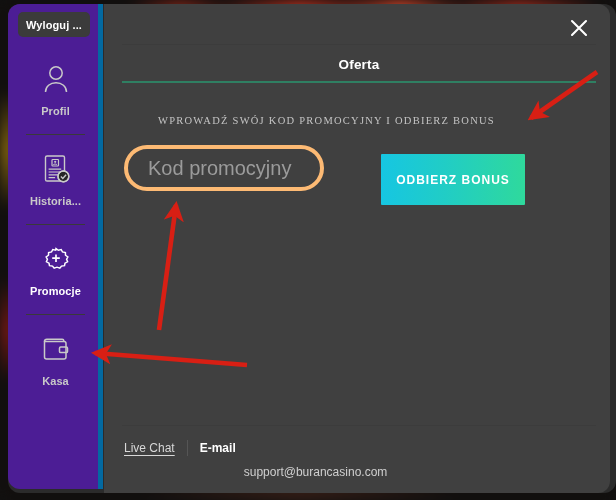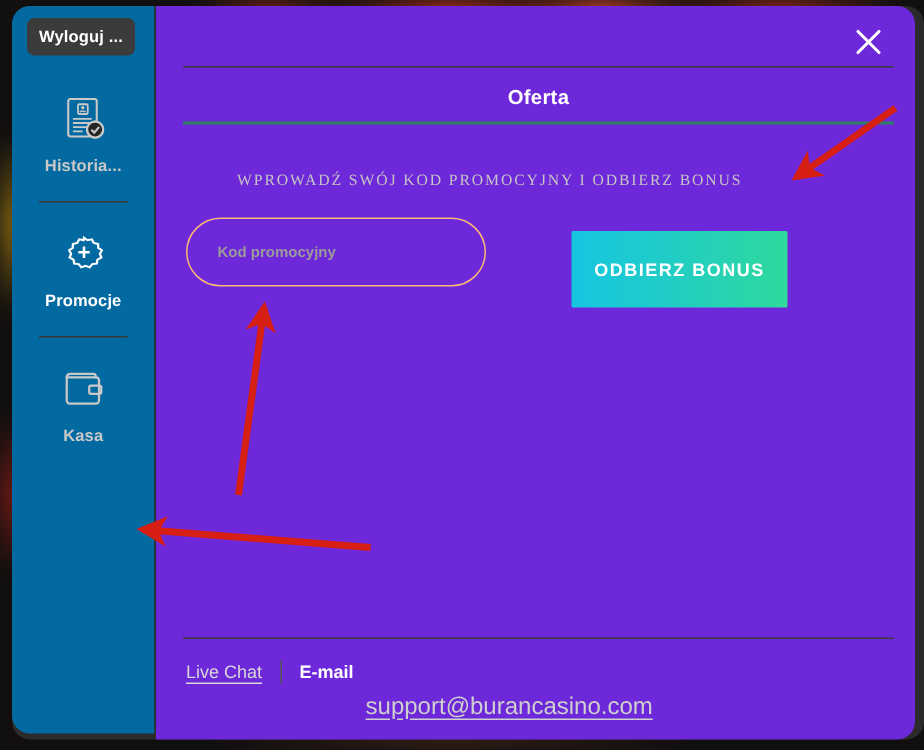--- a/index.html
+++ b/index.html
@@ -37,23 +37,23 @@
     width: 608px; height: 489px;
     background: #2b2b2b;
     border-radius: 12px;
   }
 
   
   .sidebar {
     position: absolute;
     left: 8px; top: 4px;
     width: 95px; height: 485px;
-    background: #0369a1;
+    background: #4c1d95;
     border-radius: 12px 0 0 12px;
-    border-right: 2px solid #0369a1;
+    border-right: 5px solid #0369a1;
   }
   .logout-btn {
     position: absolute;
     left: 10px; top: 8px;
     width: 72px; height: 25px;
     background: #3b3b3b;
     border: none;
     border-radius: 5px;
     color: #ffffff;
     font-size: 11px;
@@ -94,21 +94,21 @@
     white-space: nowrap;
   }
   .nav-item.active .nav-label { color: #ffffff; }
   .nav-item.active .nav-icon { color: #ffffff; }
 
   
   .content {
     position: absolute;
     left: 104px; top: 4px;
     width: 506px; height: 489px;
-    background: #6d28d9;
+    background: #404040;
     border-radius: 0 12px 12px 0;
   }
   .close-btn {
     position: absolute;
     right: 16px; top: 10px;
     width: 30px; height: 30px;
     background: transparent;
     border: none;
     cursor: pointer;
     padding: 0;
@@ -157,28 +157,27 @@
     color: #c4c4c4;
     letter-spacing: 1.25px;
     font-family: "Liberation Serif", serif;
     white-space: nowrap;
   }
   .promo-input {
     position: absolute;
     left: 20px; top: 141px;
     width: 200px; height: 46px;
     background: transparent;
-    border: 1px solid #fdba74;
+    border: 4px solid #fdba74;
     border-radius: 24px;
     padding: 0 20px;
     color: #e6e6e6;
-    font-size: 10px;
+    font-size: 20px;
     font-family: "Liberation Sans", sans-serif;
     outline: none;
-    font-weight: bold;
   }
   .promo-input::placeholder { color: #9b9b9b; }
   .bonus-btn {
     position: absolute;
     left: 277px; top: 150px;
     width: 144px; height: 51px;
     border: none;
     border-radius: 1px;
     background: linear-gradient(90deg, #16c6e2 0%, #21cdc5 45%, #2fd99c 100%);
     color: #ffffff;
@@ -216,23 +215,22 @@
     background: #555;
     margin: 0 12px;
   }
   .footer-label {
     font-size: 12px;
     color: #ffffff;
     font-weight: bold;
     margin-right: 8px;
   }
   .footer-mail {
-    font-size: 16px;
+    font-size: 12px;
     color: #cfcfcf;
-    text-decoration: underline;
     text-underline-offset: 3px;
     cursor: pointer;
     margin-top: 47px;
   }
 
   
   .arrows {
     position: absolute; inset: 0;
     pointer-events: none;
   }
@@ -245,20 +243,29 @@
   <div class="bg-layer"></div>
 
   <div class="modal"></div>
 
   <div class="sidebar">
 
     <button class="logout-btn">Wyloguj ...</button>
 
     <div class="nav-list">
 
+      <div class="nav-item">
+        <span class="nav-icon">
+          <svg viewBox="0 0 34 34" width="34" height="34" fill="none" stroke="#c9c9c9" stroke-width="1.5">
+            <circle cx="17" cy="11" r="6.2"></circle>
+            <path d="M6.5 30c0-5.6 4.7-9.2 10.5-9.2S27.5 24.4 27.5 30"></path>
+          </svg>
+        </span>
+        <span class="nav-label">Profil</span>
+      </div>
 
       <div class="nav-item">
         <span class="nav-icon">
           <svg viewBox="0 0 34 34" width="34" height="34" fill="none" stroke="#c9c9c9" stroke-width="1.4">
             <rect x="6.5" y="4" width="19" height="25" rx="1.6"></rect>
             <rect x="13" y="7.5" width="6.5" height="6.5" rx="0.8" stroke-width="1.2"></rect>
             <circle cx="16.2" cy="9.8" r="1.1" fill="#c9c9c9" stroke="none"></circle>
             <path d="M14.2 12.8c.5-1 3.3-1 3.8 0" stroke-width="1"></path>
             <path d="M9.6 17.2h12.6M9.6 20h12.6M9.6 22.8h9.5M9.6 25.6h6.5" stroke-width="1.2"></path>
             <circle cx="24.4" cy="24.4" r="5.4" fill="#262626"></circle>

